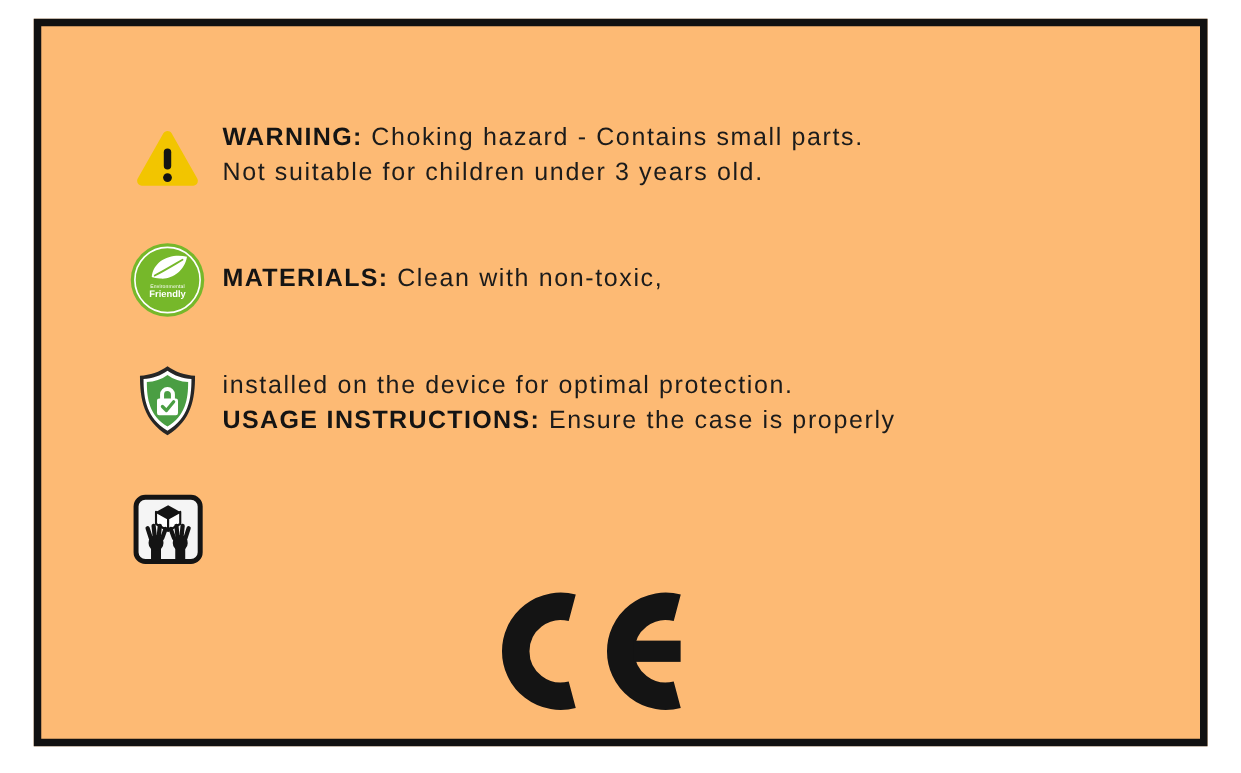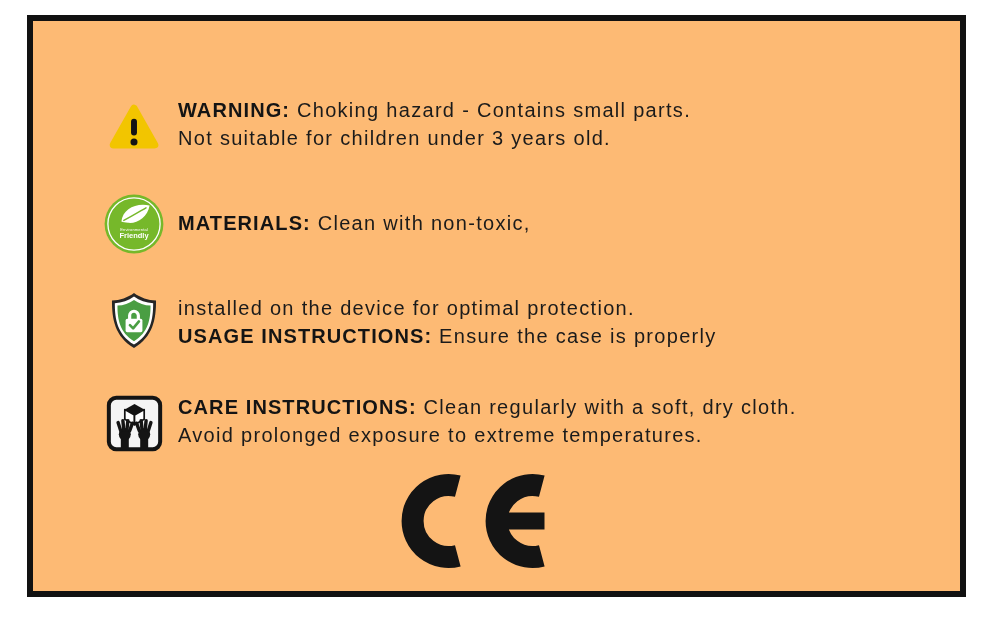--- a/index.html
+++ b/index.html
@@ -146,27 +146,20 @@
             <rect x="26" y="70" width="14" height="25"></rect>
             <ellipse cx="33" cy="69" rx="10.5" ry="11"></ellipse>
             <rect x="20.5" y="45" width="6" height="21" rx="3" transform="rotate(-18 23.5 55.5)"></rect>
             <rect x="27.5" y="42" width="6" height="23" rx="3" transform="rotate(-6 30.5 53.5)"></rect>
             <rect x="34.5" y="42" width="6" height="23" rx="3" transform="rotate(6 37.5 53.5)"></rect>
             <rect x="41" y="46" width="6" height="20" rx="3" transform="rotate(20 44 56)"></rect>
           </g>
           <use href="#hand-left" transform="translate(100 0) scale(-1 1)"></use>
         </svg>
       </div>
-      <p class="sec-text">
-        <span class="line">
-          <strong>CARE INSTRUCTIONS:</strong>
-          <span>Clean regularly with a soft, dry cloth.</span>
-        </span>
-        <span class="line">Avoid prolonged exposure to extreme temperatures.</span>
-      </p>
     </div>
 
   </div>
 
   <div class="ce-wrap">
     <svg width="147" height="96" viewBox="0 0 146 96" aria-hidden="true">
 
       <path d="M57.3 13.2 A36 36 0 1 0 57.3 82.8" fill="none" stroke="#141414" stroke-width="22"></path>
 
       <path d="M141.3 13.2 A36 36 0 1 0 141.3 82.8" fill="none" stroke="#141414" stroke-width="22"></path>

